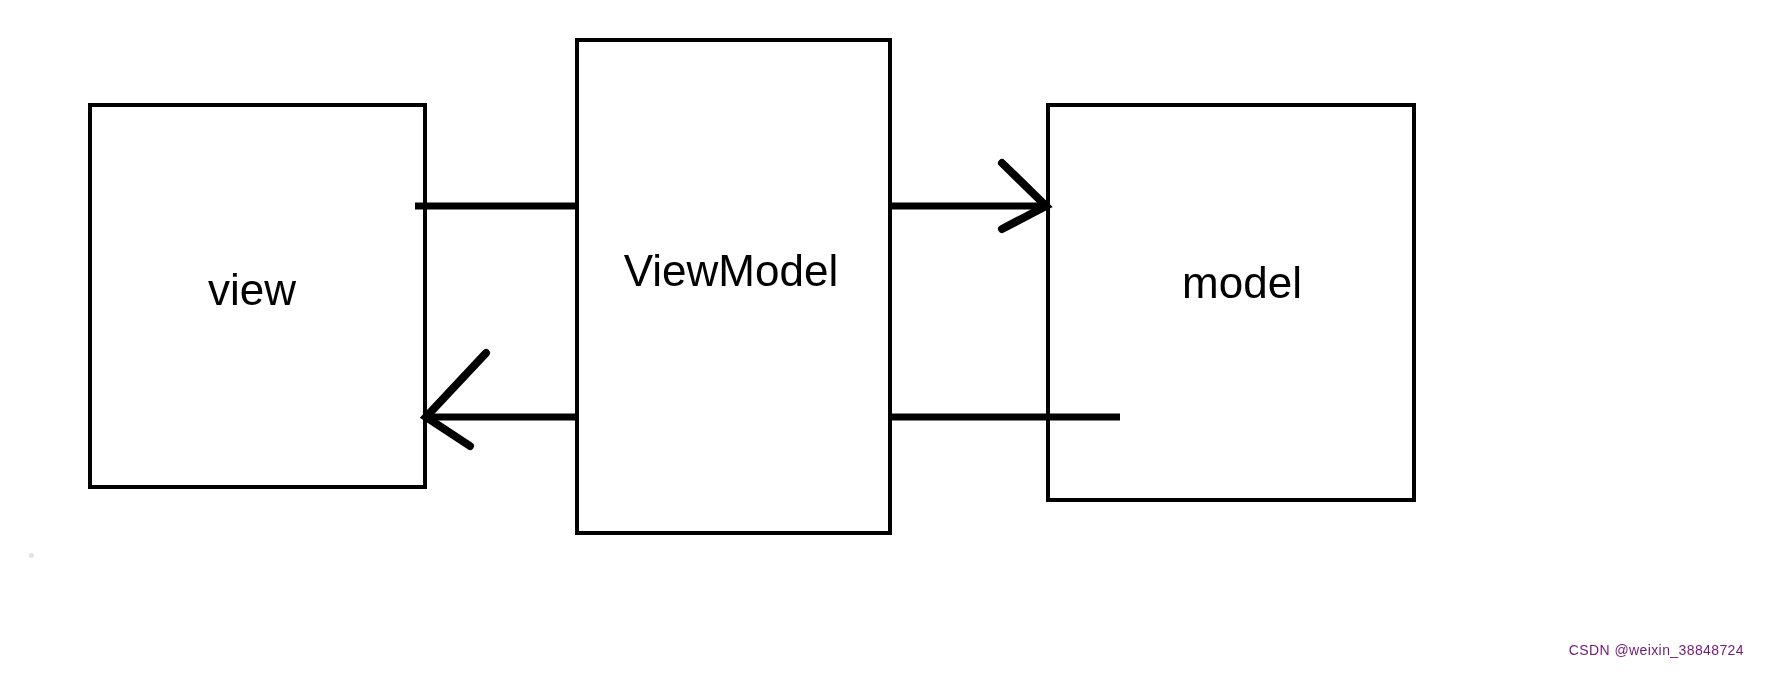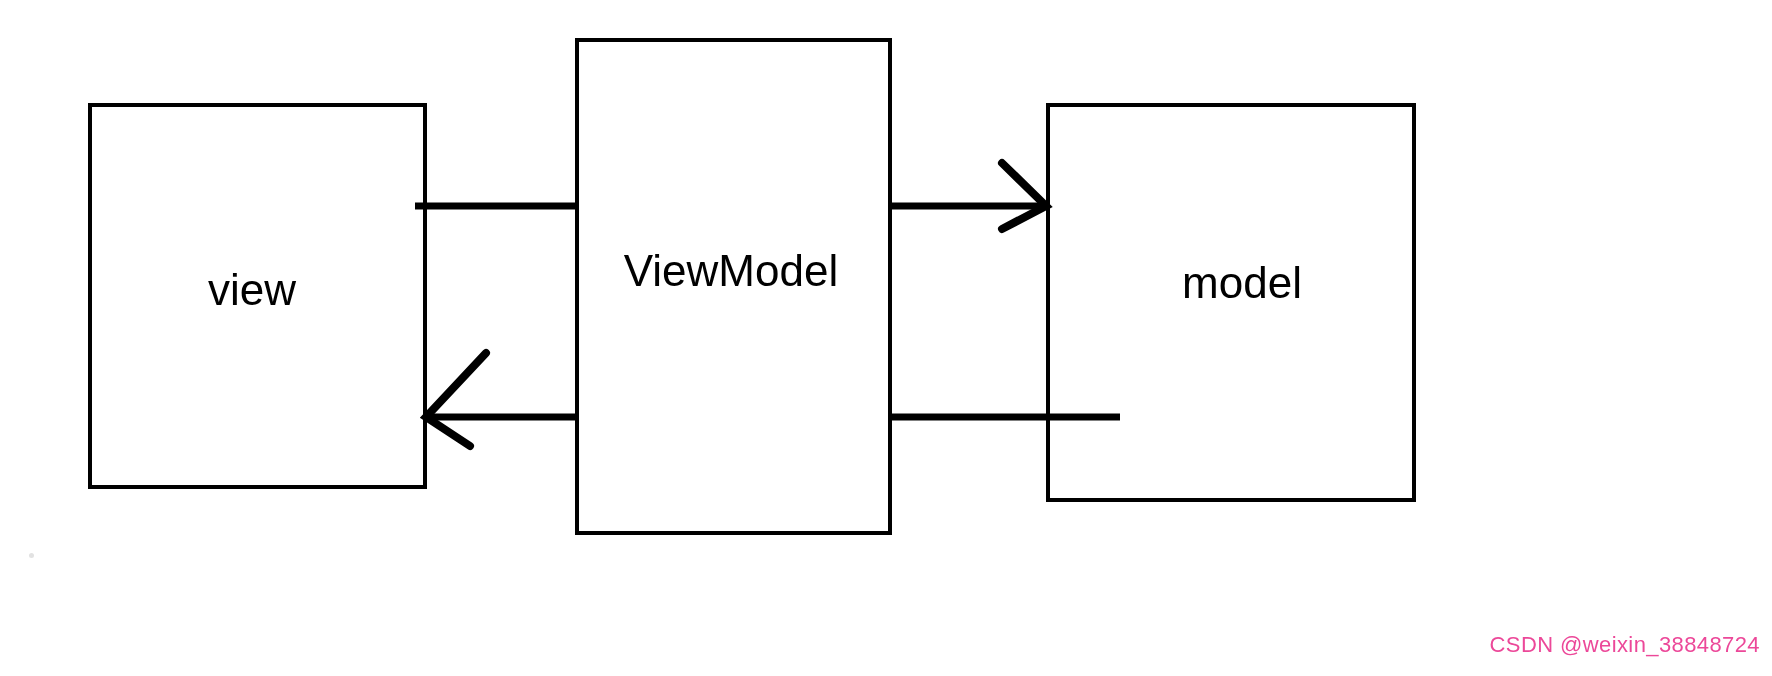--- a/index.html
+++ b/index.html
@@ -45,25 +45,25 @@
   }
   .arrow-head {
     stroke: #000000;
     stroke-width: 8;
     fill: none;
     stroke-linecap: round;
     stroke-linejoin: miter;
   }
   .watermark {
     position: absolute;
-    right: 12px;
+    right: 28px;
     bottom: 18px;
     font-family: "Liberation Sans", sans-serif;
-    font-size: 22px;
-    color: #ec4899;
+    font-size: 14px;
+    color: #701a75;
     letter-spacing: 0.4px;
     white-space: nowrap;
     user-select: none;
   }
   .corner-speck {
     position: absolute;
     left: 29px;
     top: 553px;
     width: 5px;
     height: 5px;

